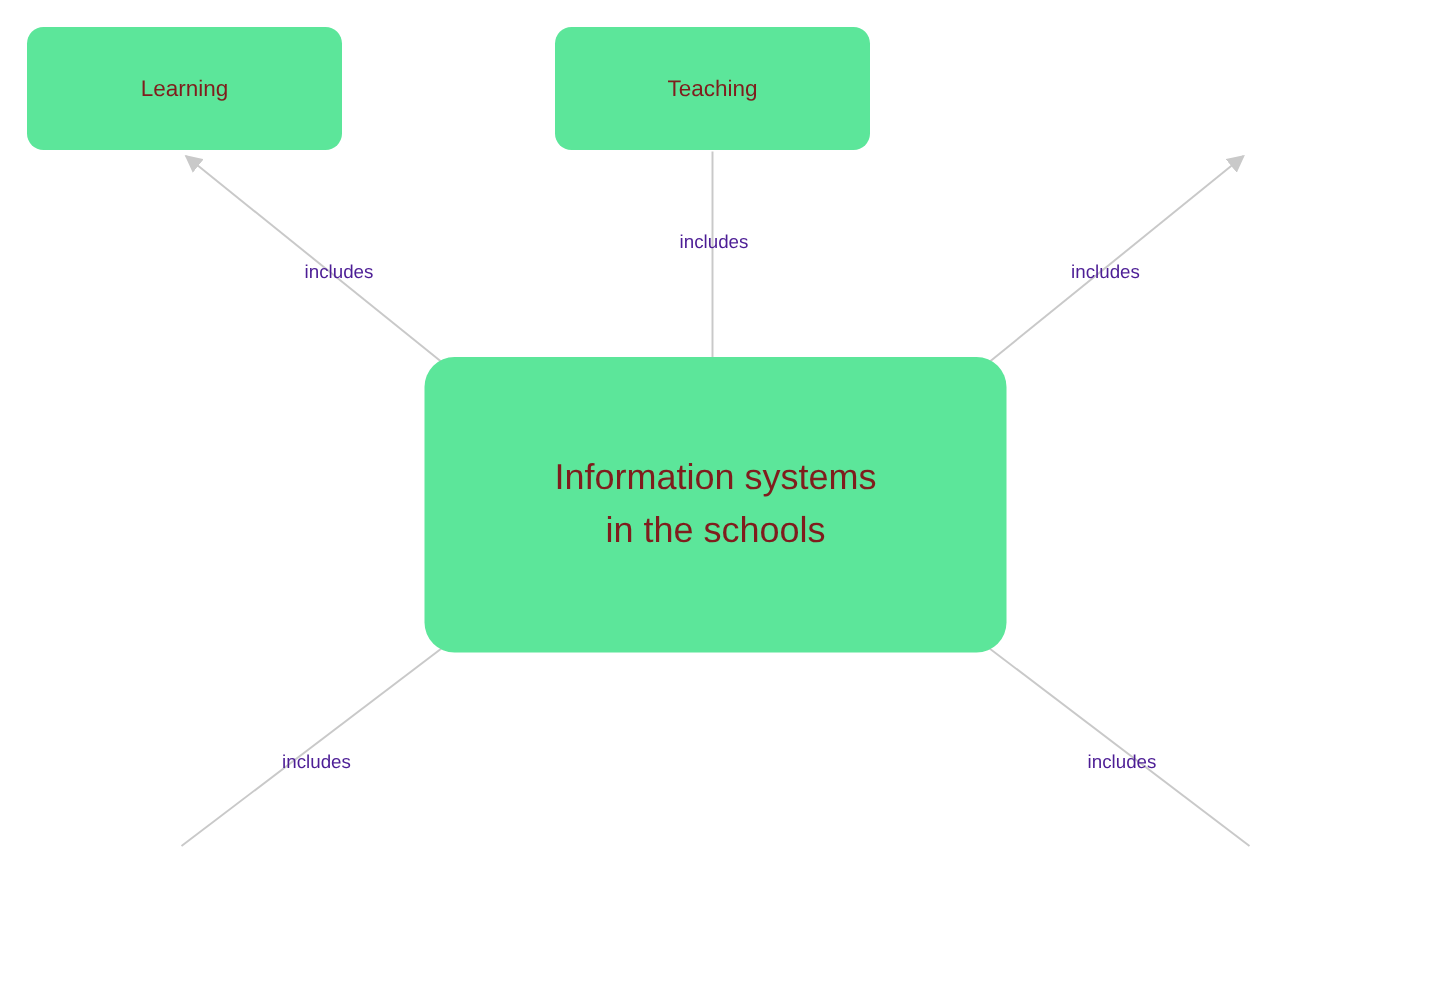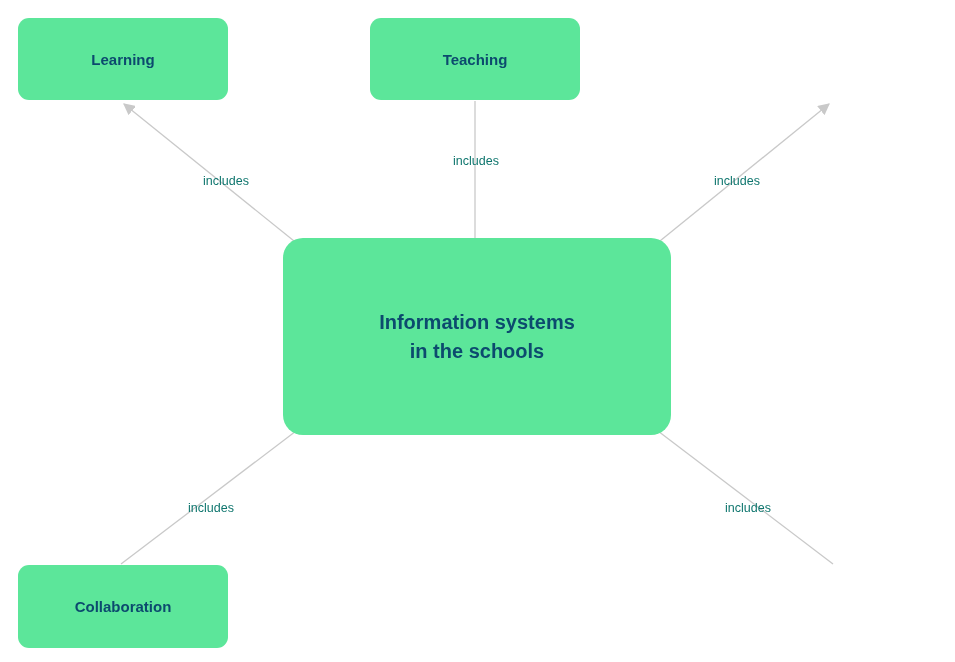--- a/index.html
+++ b/index.html
@@ -16,41 +16,40 @@
     left: 0; top: 0;
     width: 955px; height: 662px;
   }
   .node {
     position: absolute;
     background: #5CE69A;
     border-radius: 11px;
     display: flex;
     align-items: center;
     justify-content: center;
-    color: #0c4a6e;
+    color: #7f1d1d;
     font-size: 15px;
     text-align: center;
-    font-weight: bold;
   }
   .node-center {
     left: 283px; top: 238px;
     width: 388px; height: 197px;
     border-radius: 20px;
-    font-size: 20px;
+    font-size: 24px;
   }
   .node-center span { white-space: pre-line; line-height: 1.45; }
   .node-learning      { left: 18px;  top: 18px;  width: 210px; height: 82px; }
   .node-teaching      { left: 370px; top: 18px;  width: 210px; height: 82px; }
   .node-management    { left: 725px; top: 18px;  width: 210px; height: 82px; }
   .node-collaboration { left: 18px;  top: 565px; width: 210px; height: 83px; }
   .node-communication { left: 725px; top: 565px; width: 210px; height: 83px; }
   .edge-label {
     position: absolute;
     transform: translate(-50%, -50%);
-    color: #0f766e;
+    color: #4c1d95;
     font-size: 12.5px;
     white-space: nowrap;
   }
   .el-learning      { left: 226px; top: 181px; }
   .el-teaching      { left: 476px; top: 161px; }
   .el-management    { left: 737px; top: 181px; }
   .el-collaboration { left: 211px; top: 508px; }
   .el-communication { left: 748px; top: 508px; }
 </style>
 </head>
@@ -84,18 +83,15 @@
 
   <div class="node node-learning">
     <span>Learning</span>
   </div>
 
   <div class="node node-teaching">
     <span>Teaching</span>
   </div>
 
 
-  <div class="node node-collaboration">
-    <span>Collaboration</span>
-  </div>
 
 
 </div>
 
 </body></html>

